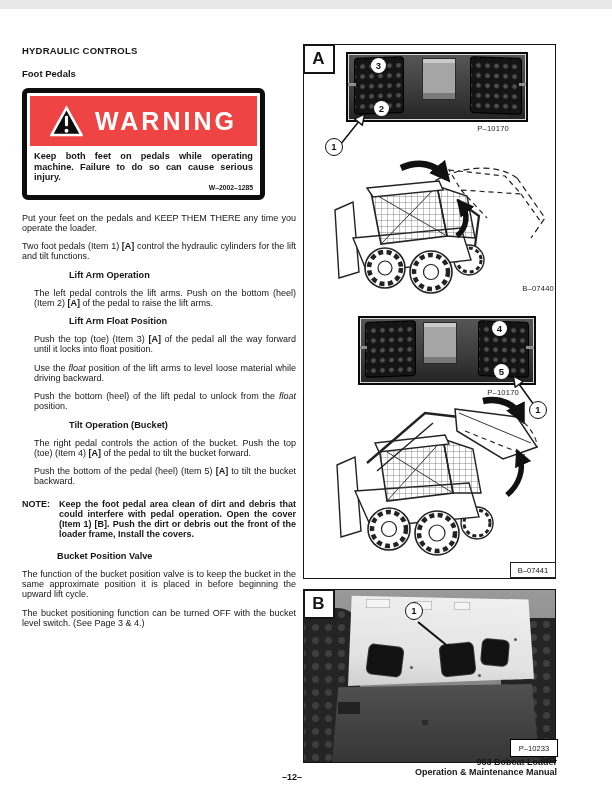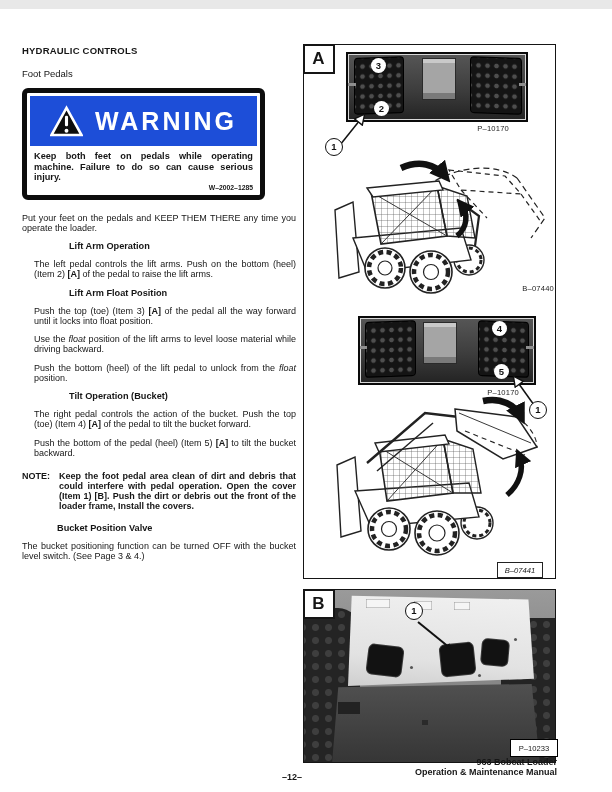--- a/index.html
+++ b/index.html
@@ -1,32 +1,32 @@
 <!DOCTYPE html>
 <html><head>
 <meta charset="utf-8">
 <style>
   html,body{margin:0;padding:0;background:#e8e8e8;}
   .page{position:relative;width:612px;height:792px;background:#fff;overflow:hidden;
         font-family:"Liberation Sans",sans-serif;color:#161616;margin-top:9px;}
   
   .textcol{position:absolute;left:22px;top:36px;width:274px;}
   .h1{font-size:9.5px;font-weight:700;margin:0 0 12px;letter-spacing:.2px;}
-  .h2{font-size:9.5px;font-weight:400;margin:0 0 9px;}
+  .h2{font-size:9.5px;font-weight:700;margin:0 0 9px;}
   .blk{font-size:9px;line-height:10px;}
   .blk.p{margin:0 0 8.5px;text-align:justify;}
   .blk.h{margin:0 0 8px;font-weight:700;font-size:9.2px;padding-left:35px;}
   .ind1{margin-left:12px !important;}
   .blk.note{position:relative;margin:13px 0 12px;padding-left:37px;font-weight:700;text-align:justify;}
   .note-label{position:absolute;left:0;top:0;font-weight:700;}
   .b{font-weight:700;} .i{font-style:italic;}
   
   .warnbox{width:227px;border:5px solid #0d0d0d;border-radius:6px;background:#fff;
            padding:3px 3px 2px;margin:0 0 13px;}
-  .warnband{background:#1d4ed8;height:50px;display:flex;align-items:center;justify-content:center;gap:12px;}
+  .warnband{background:#ef4444;height:50px;display:flex;align-items:center;justify-content:center;gap:12px;}
   .warntitle{color:#fff;font-size:25px;font-weight:700;letter-spacing:3px;}
   .warnbody{font-weight:700;font-size:9.2px;line-height:10.5px;text-align:justify;margin:5px 4px 0;}
   .warncode{font-size:6.8px;font-weight:700;text-align:right;margin:1px 4px 2px;}
   
   .figbox{position:absolute;border:1.5px solid #151515;background:#fff;}
   .figlabel{position:absolute;width:28px;height:26px;background:#fff;border:2px solid #151515;
             font-size:17px;font-weight:700;display:flex;align-items:center;justify-content:center;z-index:5;}
   .photo{position:absolute;background:linear-gradient(180deg,#565656 0%,#3d3d3d 55%,#232323 100%);
          border:2px solid #0a0a0a;box-shadow:inset 0 0 0 1px #d8d8d8;}
   .pedal{position:absolute;background:#141414;border-radius:3px;
@@ -74,31 +74,33 @@
           <circle cx="17" cy="26.5" r="2" fill="#fff"></circle>
         </svg>
         <span class="warntitle">WARNING</span>
       </div>
       <div class="warnbody">Keep both feet on pedals while operating machine. Failure to do so can cause serious injury.</div>
       <div class="warncode">W–2002–1285</div>
     </div>
 
     <div>
         <div class="blk p"><span>Put your feet on the pedals and KEEP THEM THERE any time you operate the loader.</span></div>
+        <div class="blk p"><span>Two foot pedals (Item 1) </span><span class="b">[A]</span><span> control the hydraulic cylinders for the lift and tilt functions.</span></div>
         <div class="blk h ind1">Lift Arm Operation</div>
         <div class="blk p ind1"><span>The left pedal controls the lift arms. Push on the bottom (heel) (Item 2) </span><span class="b">[A]</span><span> of the pedal to raise the lift arms.</span></div>
         <div class="blk h ind1">Lift Arm Float Position</div>
         <div class="blk p ind1"><span>Push the top (toe) (Item 3) </span><span class="b">[A]</span><span> of the pedal all the way forward until it locks into float position.</span></div>
         <div class="blk p ind1"><span>Use the </span><span class="i">float</span><span> position of the lift arms to level loose material while driving backward.</span></div>
         <div class="blk p ind1"><span>Push the bottom (heel) of the lift pedal to unlock from the </span><span class="i">float</span><span> position.</span></div>
         <div class="blk h ind1">Tilt Operation (Bucket)</div>
         <div class="blk p ind1"><span>The right pedal controls the action of the bucket. Push the top (toe) (Item 4) </span><span class="b">[A]</span><span> of the pedal to tilt the bucket forward.</span></div>
         <div class="blk p ind1"><span>Push the bottom of the pedal (heel) (Item 5) </span><span class="b">[A]</span><span> to tilt the bucket backward.</span></div>
         <div class="blk note"><span class="note-label">NOTE:</span><span><span class="b">Keep the foot pedal area clean of dirt and debris that could interfere with pedal operation. Open the cover (Item 1) [B]. Push the dirt or debris out the front of the loader frame, Install the covers.</span></span></div>
         <div class="blk h">Bucket Position Valve</div>
+        <div class="blk p"><span>The function of the bucket position valve is to keep the bucket in the same approximate position it is placed in before beginning the upward lift cycle.</span></div>
         <div class="blk p"><span>The bucket positioning function can be turned OFF with the bucket level switch. (See Page 3 &amp; 4.)</span></div>
       </div>
   </div>
 
   <div class="figbox" style="left:303px;top:35px;width:251px;height:533px;">
     <div class="figlabel" style="left:-1.5px;top:-1.5px;">A</div>
 
     <div class="photo" style="left:42px;top:7px;width:178px;height:66px;">
       <div class="pedal" style="left:7px;top:4px;width:48px;height:55px;transform:skewY(-2deg);"></div>
       <div class="pedal" style="right:5px;top:4px;width:50px;height:55px;transform:skewY(2deg);"></div>
@@ -190,21 +192,21 @@
         <circle cx="80" cy="132" r="17" fill="none" stroke="#222" stroke-width="4.5" stroke-dasharray="5 3.5"></circle>
         <circle cx="80" cy="132" r="7.5" fill="#fff" stroke="#222" stroke-width="1.2"></circle>
         <circle cx="128" cy="136" r="22" fill="#fff" stroke="#222" stroke-width="1.6"></circle>
         <circle cx="128" cy="136" r="18" fill="none" stroke="#222" stroke-width="4.5" stroke-dasharray="5 3.5"></circle>
         <circle cx="128" cy="136" r="8" fill="#fff" stroke="#222" stroke-width="1.2"></circle>
       </g>
       <path d="M174,4 C192,0 206,8 212,20" fill="none" stroke="#111" stroke-width="6.5" marker-end="url(#bh)"></path>
       <path d="M198,98 C210,88 216,72 210,58" fill="none" stroke="#111" stroke-width="5.5" marker-end="url(#bh)"></path>
     </svg>
 
-    <div class="capbox" style="left:193px;top:517px;width:44px;height:14px;font-style:italic;">B–07441</div>
+    <div class="capbox" style="left:206px;top:517px;width:44px;height:14px;">B–07441</div>
   </div>
 
   <div class="figbox" style="left:303px;top:580px;width:251px;height:172px;">
     <div class="bphoto">
       <div class="tire" style="left:-8px;top:18px;width:64px;height:160px;border-radius:0 22px 22px 0;"></div>
       <div class="tire" style="right:-8px;top:28px;width:62px;height:150px;border-radius:26px 0 0 26px;"></div>
       <div class="cover" style="left:44px;top:4px;width:186px;height:92px;clip-path:polygon(2% 2%,97% 6%,100% 92%,0% 100%);">
         <div class="sticker" style="left:18px;top:5px;width:24px;height:9px;"></div>
         <div class="sticker" style="left:66px;top:7px;width:18px;height:9px;"></div>
         <div class="sticker" style="left:106px;top:8px;width:16px;height:8px;"></div>

